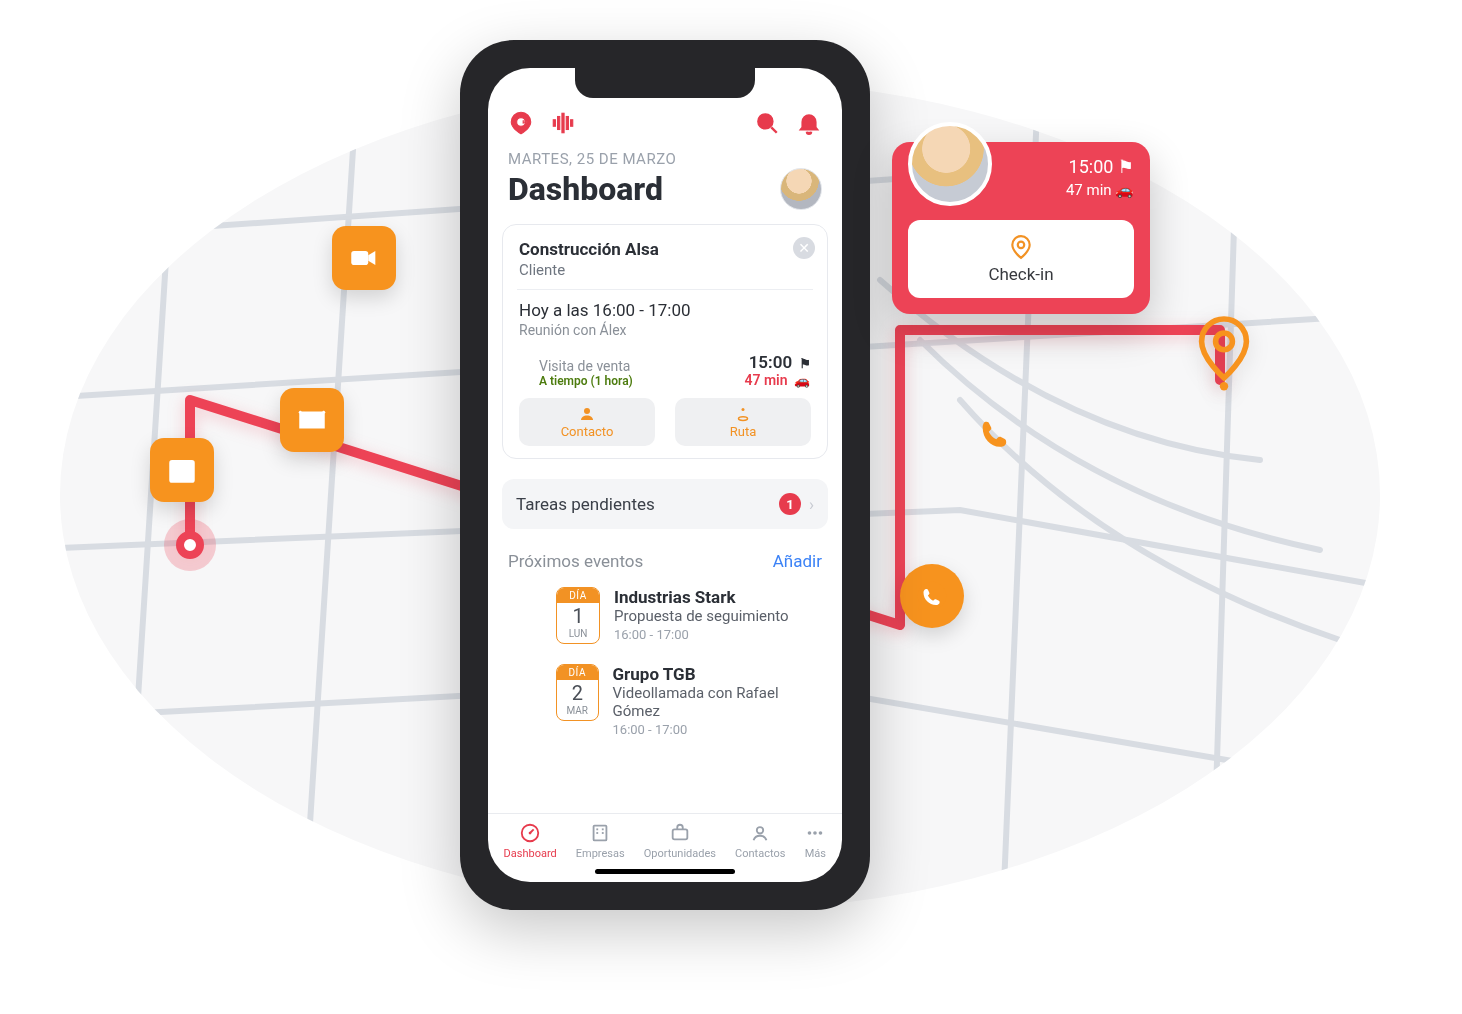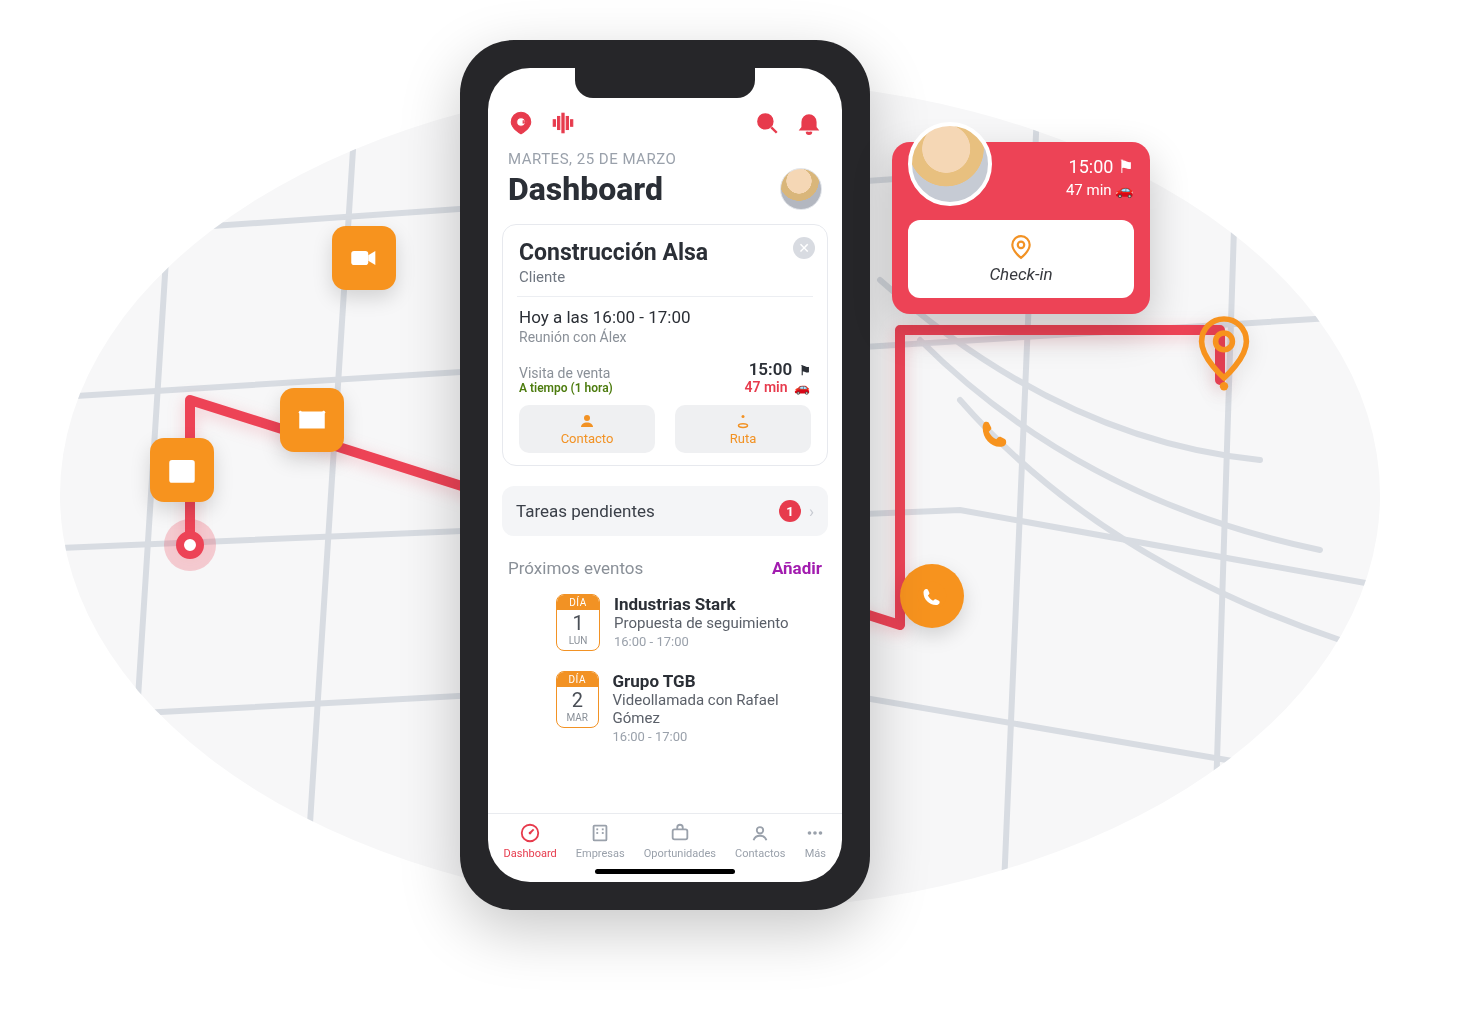--- a/index.html
+++ b/index.html
@@ -87,26 +87,26 @@
   .avatar-small { width: 42px; height: 42px; border-radius: 50%; background: radial-gradient(circle at 45% 30%, #f5d7b5 0 35%, #d9b67a 36% 55%, #b3b7c0 56% 100%); border:1px solid #e2e5ea; }
   
   .card {
     margin: 4px 14px 10px 14px;
     border: 1px solid #e7e9ee;
     border-radius: 14px;
     padding: 14px 16px 12px 16px;
     position: relative;
   }
   .card .close { position:absolute; right:12px; top:12px; width:22px; height:22px; border-radius:50%; background:#d8dbe1; color:#fff; display:flex; align-items:center; justify-content:center; font-size:14px; }
-  .card h3 { font-size: 23px; font-weight: 700; color:#2b2f36; }
+  .card h3 { font-size: 17px; font-weight: 700; color:#2b2f36; }
   .card .sub { color:#6f7680; font-size:15px; margin-top:2px; }
   .divider { height:1px; background:#eceef2; margin:10px -2px; }
   .card .when { font-size:17px; color:#2b2f36; }
   .card .meet { font-size:14px; color:#8a9098; margin-top:2px; }
-  .row-flex { display:flex; justify-content:space-between; align-items:flex-end; margin-top:14px; }
+  .row-flex { display:flex; justify-content:space-between; align-items:flex-end; margin-top:14px;margin-left:20px; }
   .visit-label { font-size:14px; color:#8a9098; }
   .ontime { color:#4d7c0f; font-size:12px; font-weight:600; }
   .time-right { text-align:right; }
   .time-right .t1 { font-size:17px; color:#2b2f36; font-weight:600; }
   .time-right .t2 { font-size:14px; color:#e73b4d; font-weight:600; }
   .time-right .t1 .flag, .time-right .t2 .car { font-size:13px; margin-left:4px; }
   .btn-row { display:flex; gap:20px; margin-top:10px; }
   .soft-btn {
     flex:1; background:#eff0f2; border-radius:10px; height:48px;
     display:flex; flex-direction:column; align-items:center; justify-content:center;
@@ -117,21 +117,21 @@
   .row-item {
     margin: 10px 14px 0 14px; background:#f4f5f7; border-radius:12px;
     display:flex; align-items:center; justify-content:space-between;
     padding: 14px 14px; color:#3b4049; font-size:17px;
   }
   .badge { background:#e73b4d; color:#fff; width:22px; height:22px; border-radius:50%; display:flex; align-items:center; justify-content:center; font-size:13px; font-weight:700;}
   .chev { color:#c6cad1; margin-left:8px; }
   
   .section-head { display:flex; justify-content:space-between; align-items:center; padding: 22px 20px 6px 20px; }
   .section-head .lbl { color:#8a9098; font-size:17px; }
-  .section-head .add { color:#a21caf; font-size:17px; font-weight:700; }
+  .section-head .add { color:#3b82f6; font-size:17px; font-weight:400; }
   .event { display:flex; gap:14px; padding: 10px 20px; align-items:flex-start;margin-left:48px; }
   .datebox { width:44px; border:1px solid #f29224; border-radius:8px; overflow:hidden; text-align:center; background:#fff; }
   .datebox .top { background:#f29224; color:#fff; font-size:10px; padding:2px 0; letter-spacing:.5px;}
   .datebox .num { font-size:20px; color:#4a4f57; padding-top:1px; }
   .datebox .mon { font-size:10px; color:#8a9098; padding-bottom:4px; }
   .event .info .name { font-size:17px; font-weight:700; color:#2b2f36; }
   .event .info .desc { font-size:15px; color:#5b6069; }
   .event .info .range { font-size:13px; color:#9aa1ab; margin-top:2px; }
   
   .tabbar {
@@ -151,21 +151,21 @@
   .popover .head { display:flex; align-items:flex-start; gap:14px; }
   .popover .avatar-lg {
     width:84px; height:84px; border-radius:50%; background: radial-gradient(circle at 45% 30%, #f5d7b5 0 35%, #e8c07f 36% 55%, #c6cbd4 56% 100%);
     border:4px solid #fff; margin-top:-34px;
   }
   .popover .times { margin-left:auto; text-align:right; font-size:18px; }
   .popover .times .l2 { font-size:15px; margin-top:4px; }
   .popover .checkin {
     margin-top:14px; background:#fff; border-radius:12px; height:78px;
     display:flex; flex-direction:column; align-items:center; justify-content:center;
-    color:#37393e; font-size:17px;font-style:italic;
+    color:#37393e; font-size:17px;
   }
   .popover .checkin svg { width:26px; height:26px; fill:none; stroke:#f29224; stroke-width:2; margin-bottom:4px; }
 </style>
 </head>
 <body>
 
 <div class="map-bg">
   <svg viewBox="0 0 1320 830">
     <g stroke="#d8dce2" stroke-width="6" fill="none" stroke-linecap="round">
       <path d="M-50 160 L1400 60"></path>

